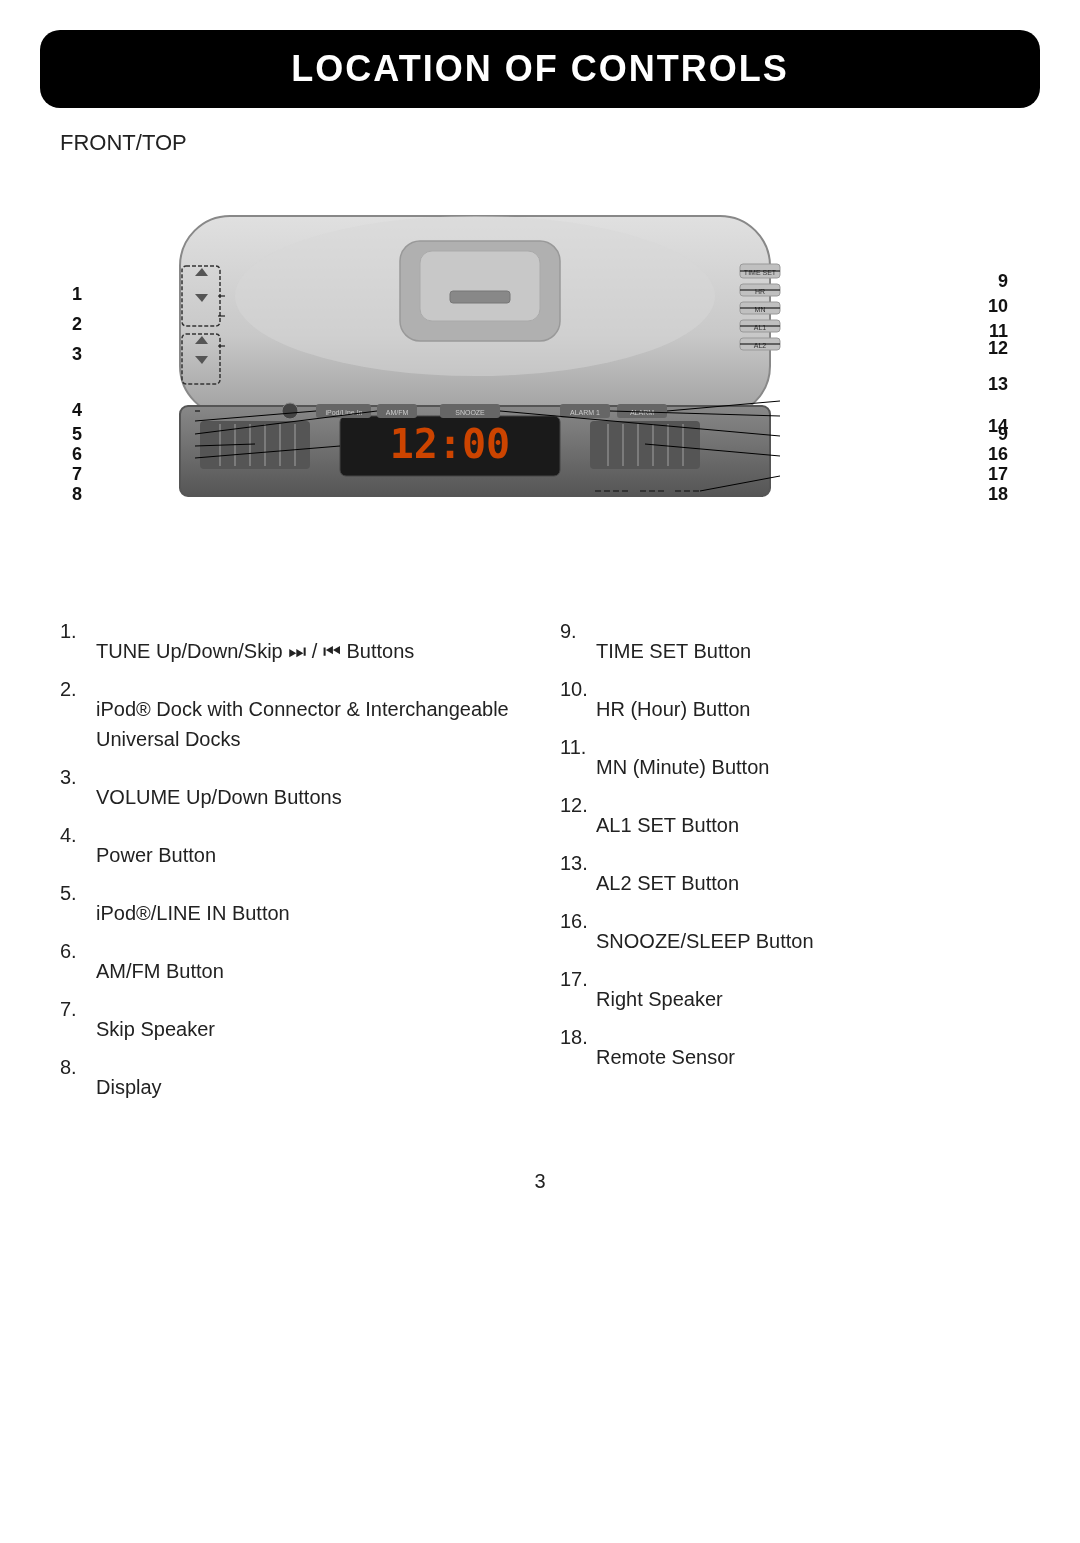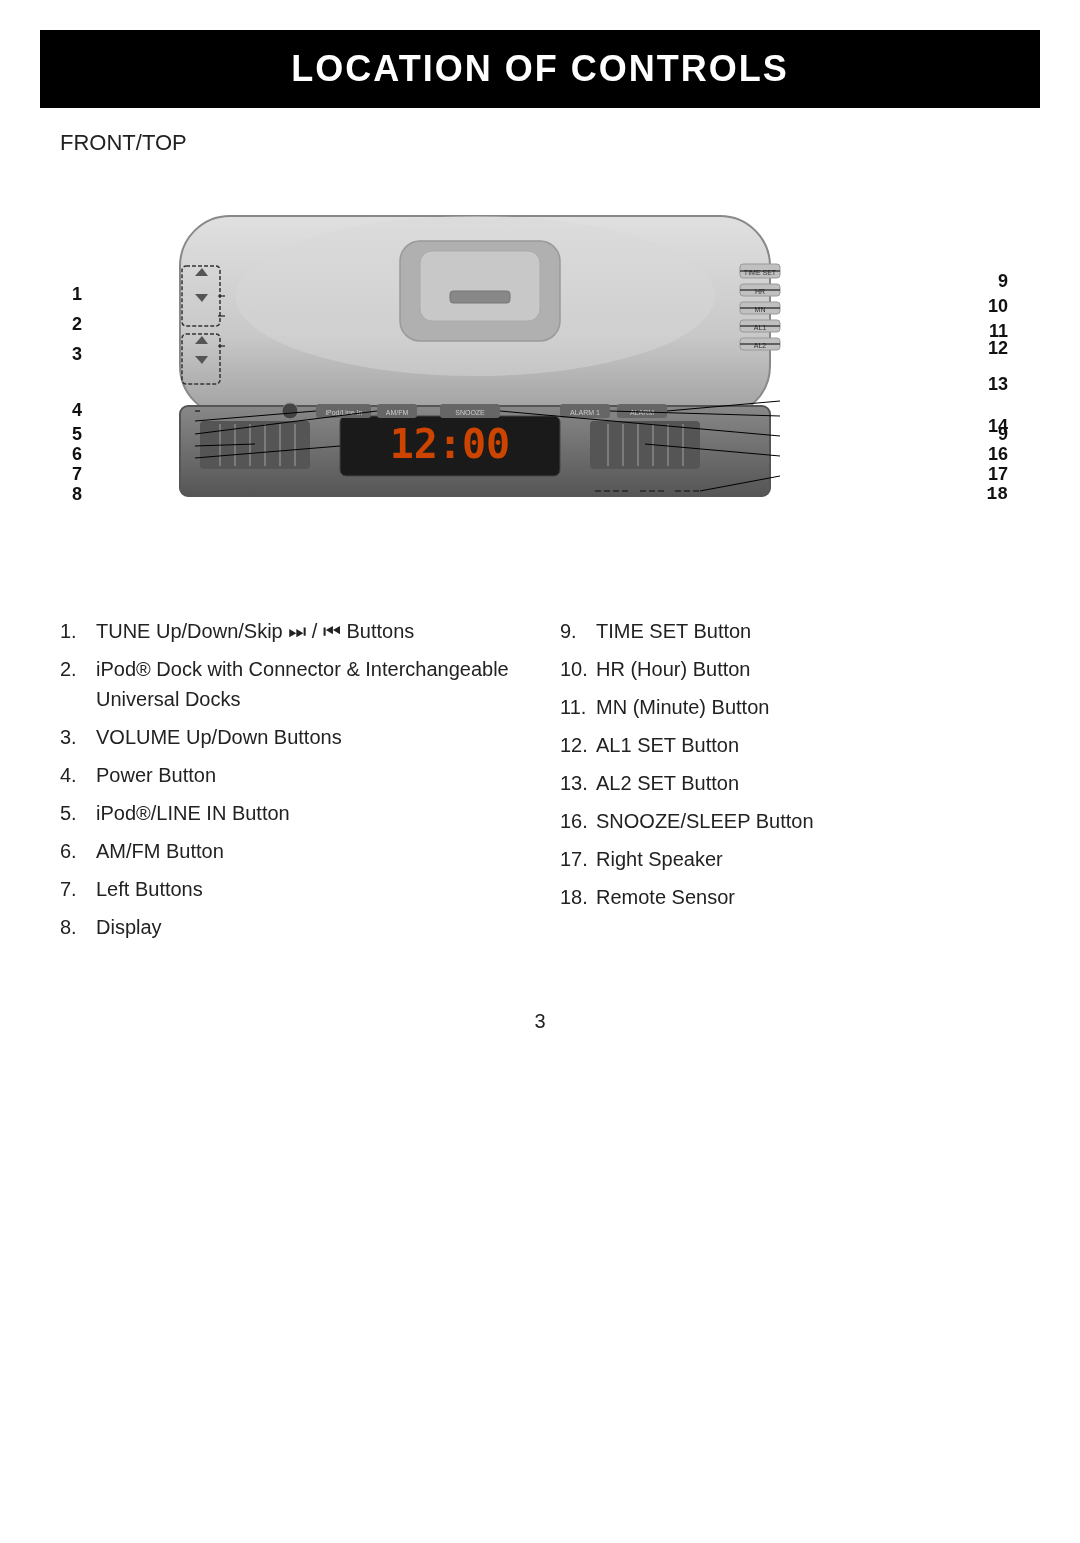--- a/index.html
+++ b/index.html
@@ -12,20 +12,21 @@
       color: #222;
       position: relative;
     }
 
     
     .page-header {
       background: #000000;
       text-align: center;
       padding: 18px 40px;
       margin: 30px 40px 0 40px;
+      border-radius: 20px;
     }
 
     .page-title {
       color: #ffffff;
       font-size: 36px;
       font-weight: 900;
       letter-spacing: 2px;
       text-transform: uppercase;
     }
 
@@ -73,21 +74,21 @@
     
     .c9  { right: 72px; top: 105px; }
     .c10 { right: 72px; top: 130px; }
     .c11 { right: 72px; top: 155px; margin-left: 24px; }
     .c12 { right: 72px; top: 172px; }
     .c13 { right: 72px; top: 208px; }
     .c14 { right: 72px; top: 238px; margin-top: 12px; }
     .c15 { right: 72px; top: 258px; }
     .c16 { right: 72px; top: 278px; }
     .c17 { right: 72px; top: 298px; }
-    .c18 { right: 72px; top: 318px; font-family: Liberation Mono, monospace; }
+    .c18 { right: 72px; top: 318px; }
 
     
     .items-section {
       display: flex;
       flex-direction: row;
       margin: 30px 60px 0 60px;
       gap: 40px;
     }
 
     .items-col {
@@ -102,20 +103,21 @@
       align-items: flex-start;
     }
 
     .item-num {
       min-width: 36px;
       font-weight: 400;
     }
 
     .item-text {
       flex: 1;
+      margin-top: 20px;
     }
 
     
     .page-number {
       text-align: center;
       font-size: 20px;
       margin-top: 60px;
       padding-bottom: 30px;
     }
   </style>
@@ -301,21 +303,21 @@
       <div class="item-entry">
         <span class="item-num">5.</span>
         <span class="item-text">iPod®/LINE IN Button</span>
       </div>
       <div class="item-entry">
         <span class="item-num">6.</span>
         <span class="item-text">AM/FM Button</span>
       </div>
       <div class="item-entry">
         <span class="item-num">7.</span>
-        <span class="item-text">Left Buttons</span>
+        <span class="item-text">Skip Speaker</span>
       </div>
       <div class="item-entry">
         <span class="item-num">8.</span>
         <span class="item-text">Display</span>
       </div>
     </div>
   <div class="items-col" id="right-col">
       <div class="item-entry">
         <span class="item-num">9.</span>
         <span class="item-text">TIME SET Button</span>

